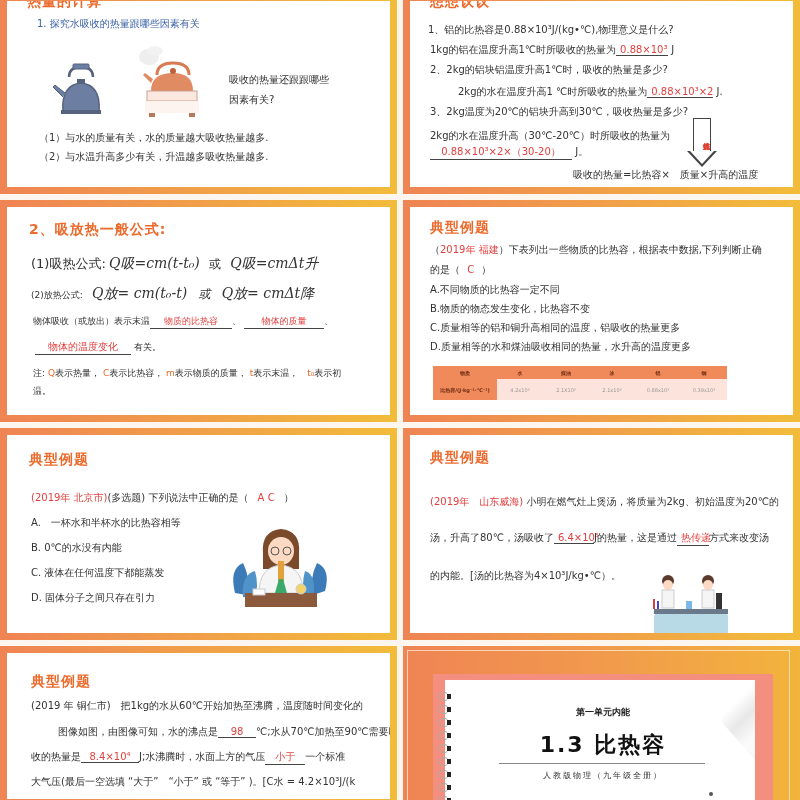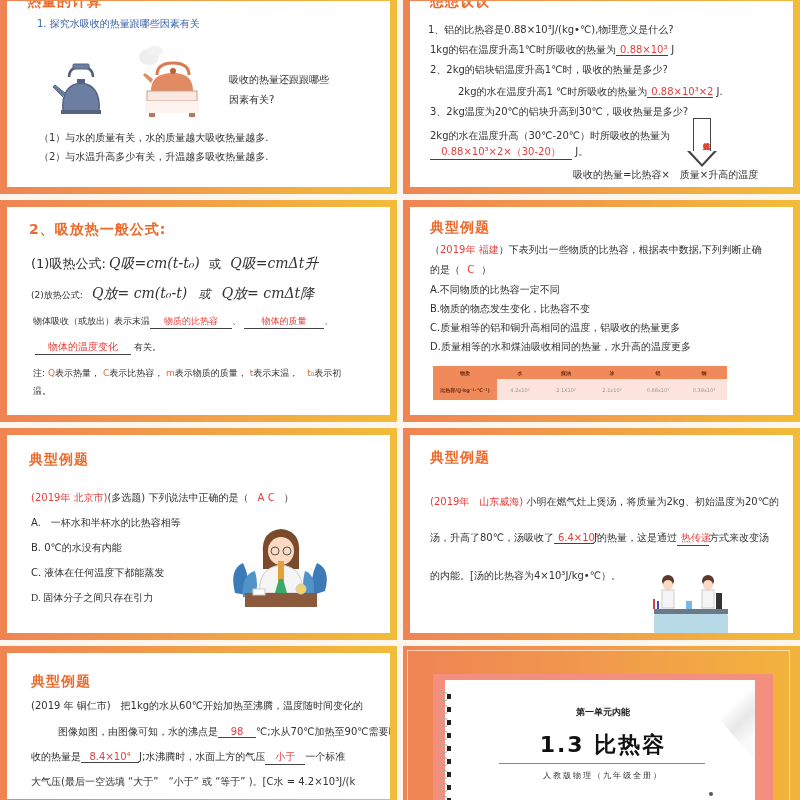--- a/index.html
+++ b/index.html
@@ -254,21 +254,21 @@
   <div class="inner">
     <div class="title" style="left:22px;top:16px;">典型例题</div>
     <div class="txt" style="left:24px;top:56px;">
       <span class="red">(2019年 北京市)</span><span>(多选题) 下列说法中正确的是（</span>
       <span class="red" style="margin:0 6px">A C</span>
       <span>）</span>
     </div>
     <div class="txt" style="left:24px;top:81px;">A.　一杯水和半杯水的比热容相等</div>
     <div class="txt" style="left:24px;top:106px;">B. 0℃的水没有内能</div>
     <div class="txt" style="left:24px;top:131px;">C. 液体在任何温度下都能蒸发</div>
-    <div class="txt" style="left:24px;top:156px;font-family:Liberation Serif, serif;">D. 固体分子之间只存在引力</div>
+    <div class="txt" style="left:24px;top:156px;">D. 固体分子之间只存在引力</div>
     <svg class="girl" viewBox="0 0 102 90">
       <path d="M6 70 Q0 46 14 40 Q22 56 18 72 Z" fill="#3d7ab8"></path>
       <path d="M14 74 Q12 52 26 48 Q30 62 26 76 Z" fill="#4f93c9"></path>
       <path d="M96 68 Q102 46 88 40 Q80 56 84 72 Z" fill="#3d7ab8"></path>
       <path d="M84 74 Q88 52 76 48 Q72 62 76 76 Z" fill="#4f93c9"></path>
       <path d="M34 30 Q32 8 52 6 Q72 8 70 30 L70 46 L34 46 Z" fill="#7a4a2a"></path>
       <ellipse cx="52" cy="28" rx="13" ry="14" fill="#fbd9c2"></ellipse>
       <circle cx="46" cy="28" r="4" fill="none" stroke="#555"></circle>
       <circle cx="58" cy="28" r="4" fill="none" stroke="#555"></circle>
       <path d="M30 70 Q30 44 52 42 Q74 44 74 70 Z" fill="#f5f5f5" stroke="#ccc"></path>

